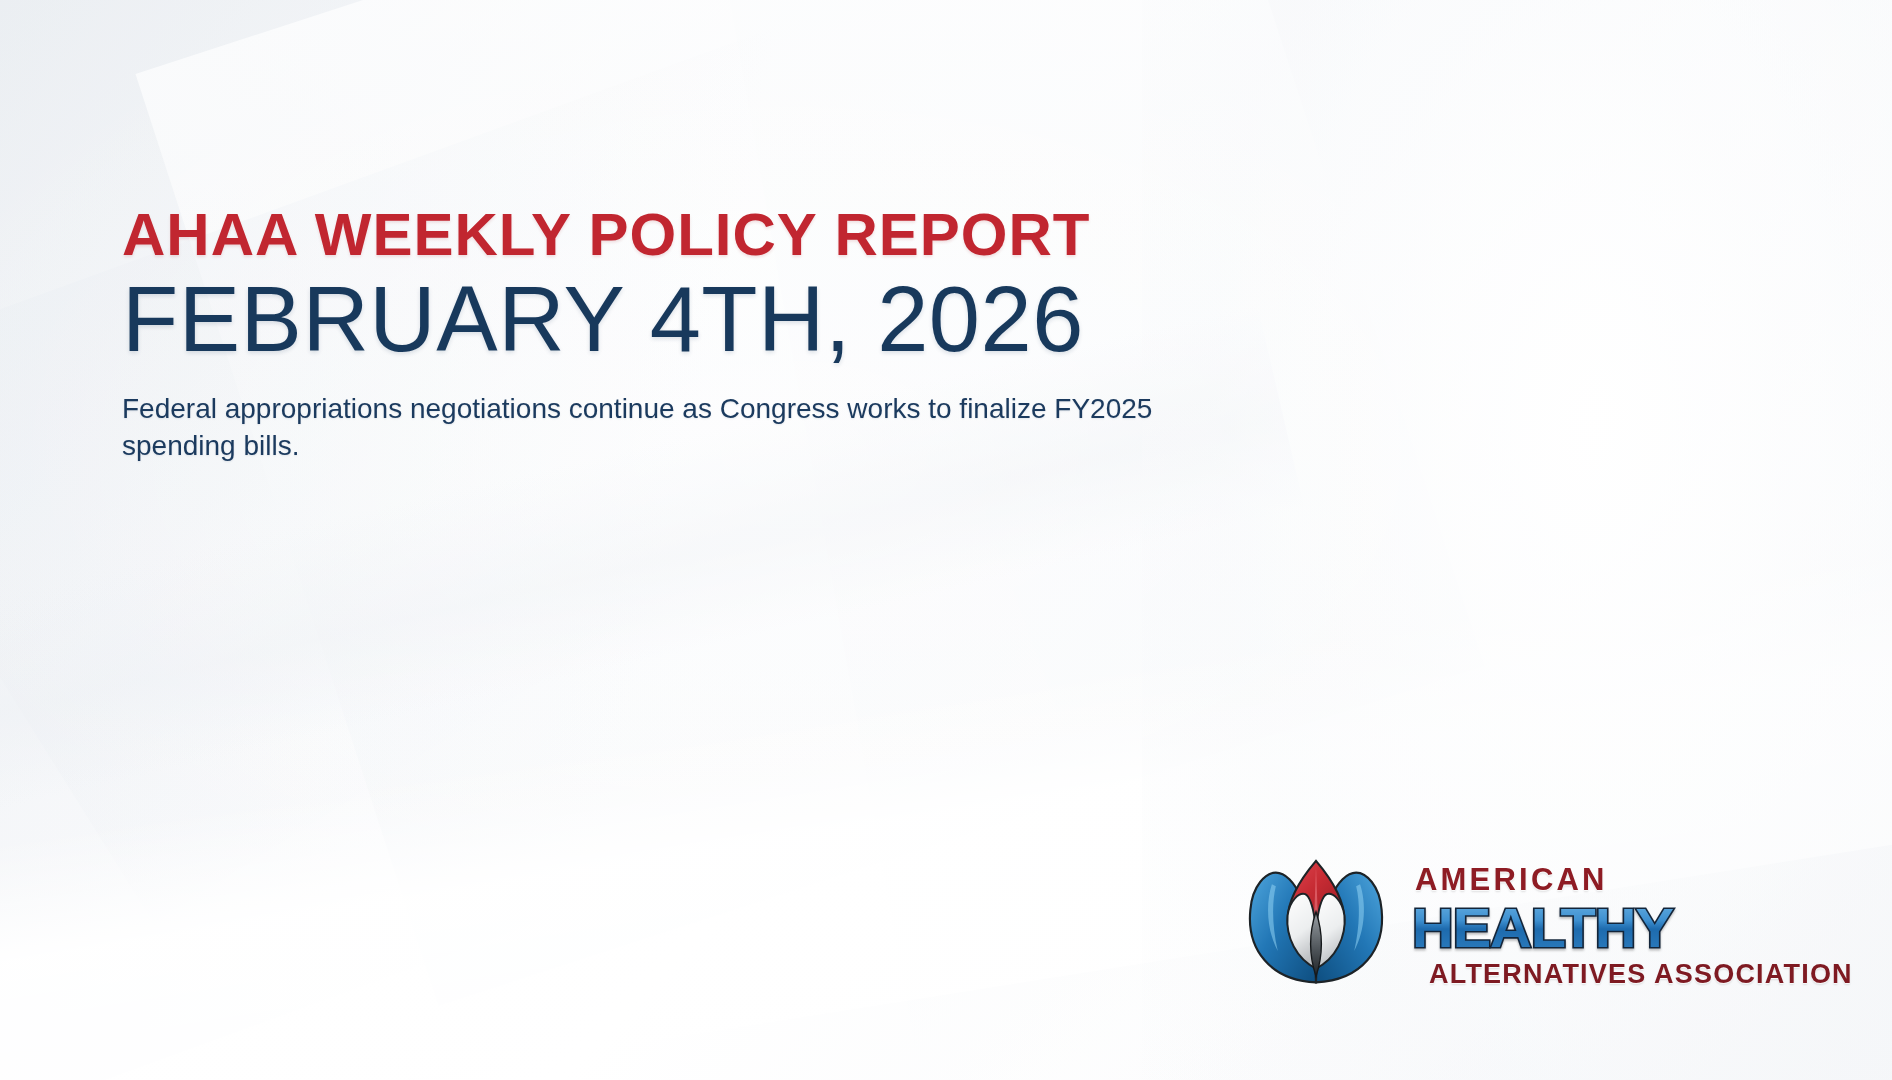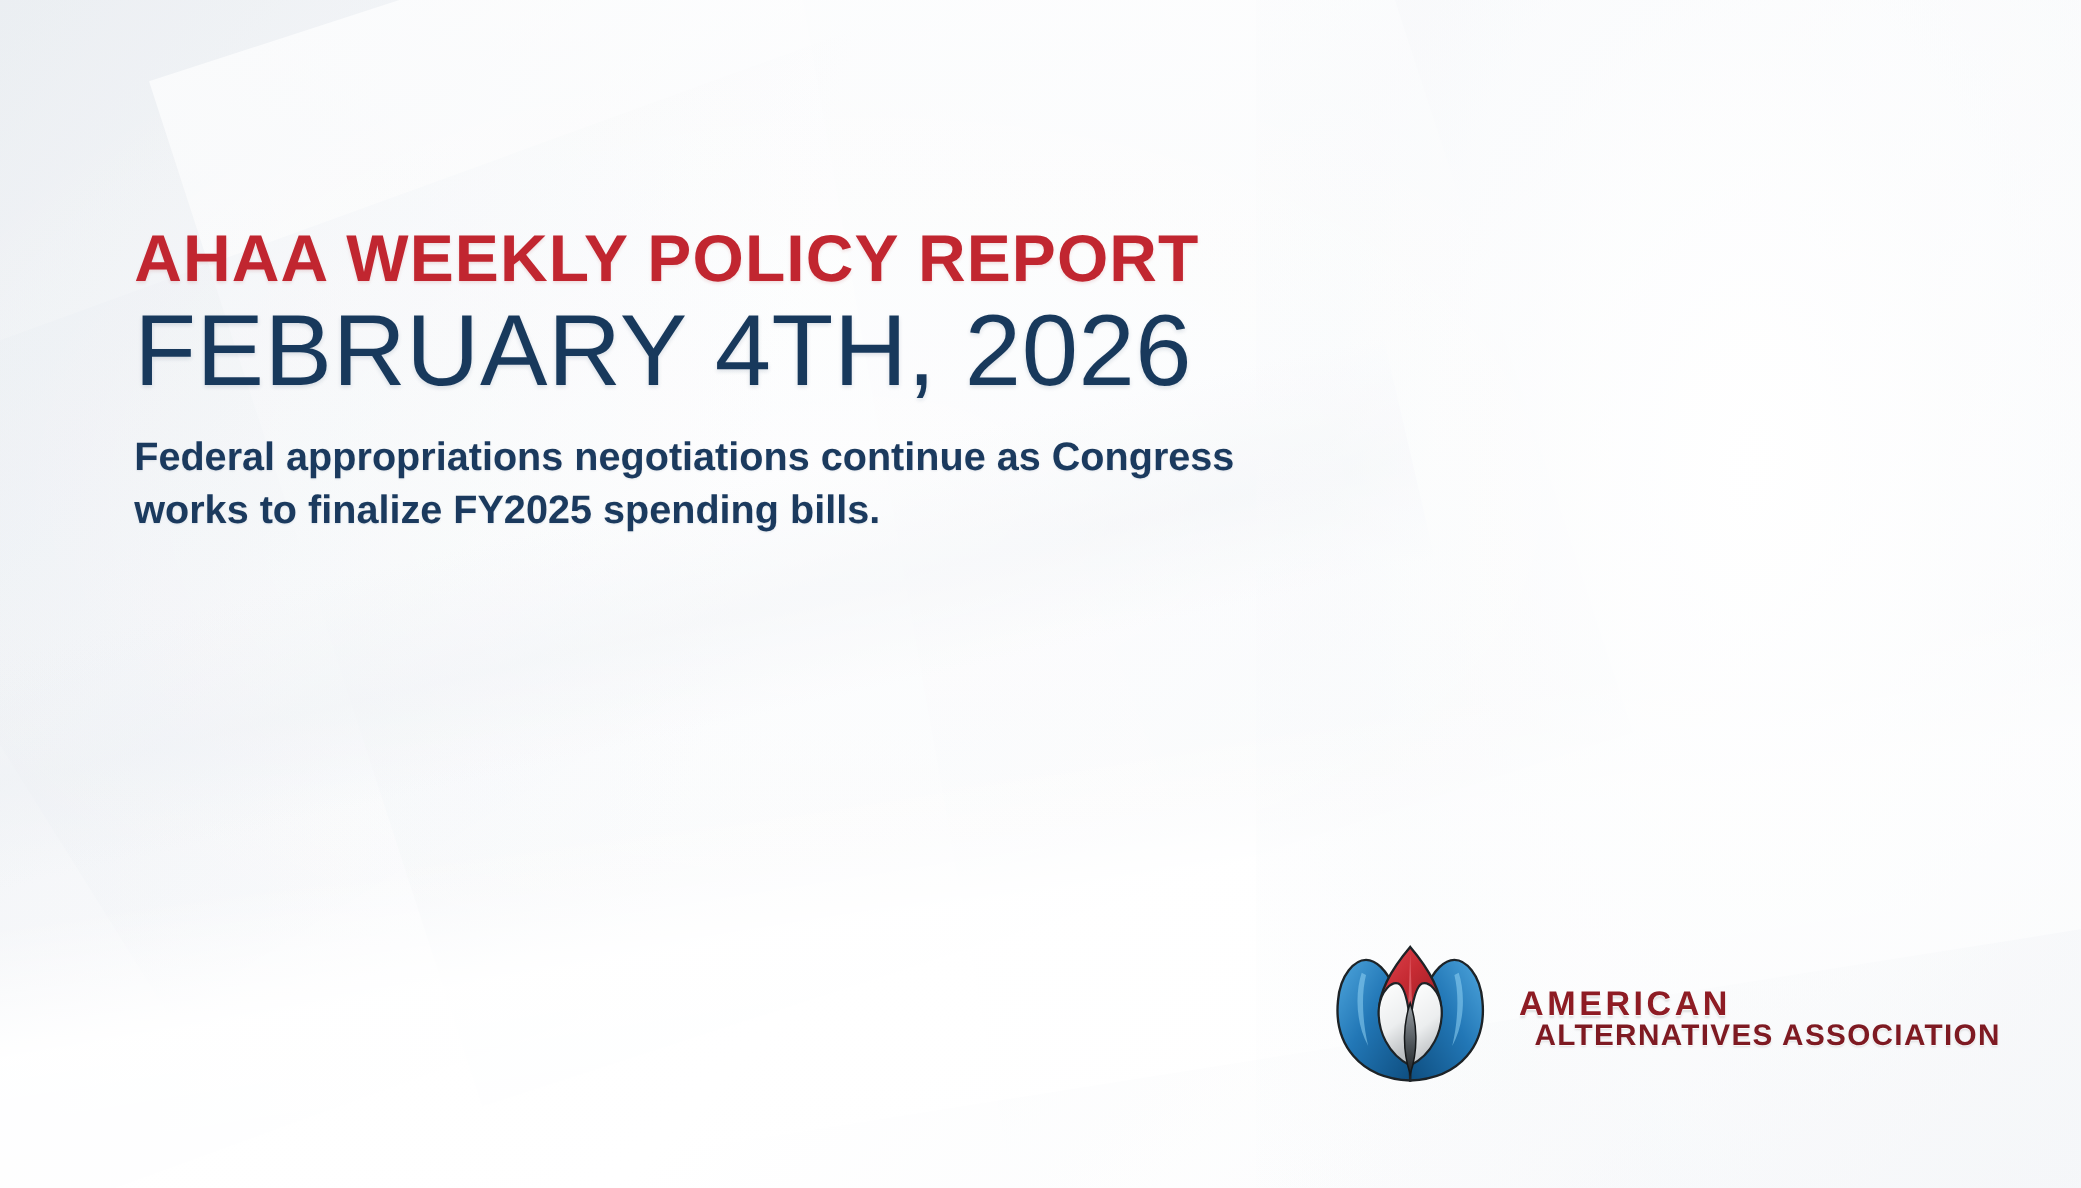--- a/index.html
+++ b/index.html
@@ -96,32 +96,32 @@
     font-size: 92px;
     font-weight: 400;
     letter-spacing: 0.5px;
     line-height: 1.0;
     margin: 0 0 26px 0;
     text-shadow: 0 2px 4px rgba(20,50,85,0.14);
     white-space: nowrap;
   }
   .summary {
     color: #1B3A5E;
-    font-size: 36px;
-    font-weight: 700;
+    font-size: 28px;
+    font-weight: 400;
     line-height: 1.32;
     margin: 0;
     max-width: 1060px;
     text-shadow: 0 1px 2px rgba(20,50,85,0.10);
   }
 
   
   .logo {
     position: absolute;
-    left: 1208px;
+    left: 1242px;
     top: 853px;
     display: flex;
     align-items: center;
     gap: 22px;
   }
   .logo-mark {
     width: 148px;
     height: 145px;
     flex: 0 0 auto;
   }
@@ -221,18 +221,31 @@
       <path d="M75 118 C 55 108, 44 86, 46 64 C 48 48, 58 40, 64 42 C 72 46, 78 80, 75 118 Z" fill="url(#whitePetal)" stroke="#1d2327" stroke-width="2"></path>
 
       <path d="M75 118 C 95 108, 106 86, 104 64 C 102 48, 92 40, 86 42 C 78 46, 72 80, 75 118 Z" fill="url(#whitePetal)" stroke="#1d2327" stroke-width="2"></path>
 
       <path d="M75 60 C 81 78, 83 102, 75 126 C 67 102, 69 78, 75 60 Z" fill="url(#greyCore)" stroke="#15181a" stroke-width="1.4"></path>
     </svg>
 
     <div class="logo-words">
       <div class="word-american">AMERICAN</div>
 
+      <div class="word-healthy-wrap">
+        <svg class="word-healthy" viewBox="0 0 330 62" preserveAspectRatio="xMinYMid meet">
+          <defs>
+            <linearGradient id="hBlue" x1="0" y1="0" x2="0" y2="1">
+              <stop offset="0%" stop-color="#6EB4E4"></stop>
+              <stop offset="38%" stop-color="#3E90D0"></stop>
+              <stop offset="52%" stop-color="#1E6BAE"></stop>
+              <stop offset="100%" stop-color="#2E7FC0"></stop>
+            </linearGradient>
+          </defs>
+          <text id="healthy-text" x="2" y="50" font-family="'Liberation Sans', sans-serif" font-size="56" font-weight="700" letter-spacing="-1" transform="scale(1.03,1)" fill="url(#hBlue)" stroke="#13253a" stroke-width="3.2" paint-order="stroke" style="filter: drop-shadow(0 2px 1px rgba(0,0,0,0.25));">HEALTHY</text>
+        </svg>
+      </div>
 
       <div class="word-alt">ALTERNATIVES ASSOCIATION</div>
     </div>
   </div>
 
 </div>
 
 </body></html>

